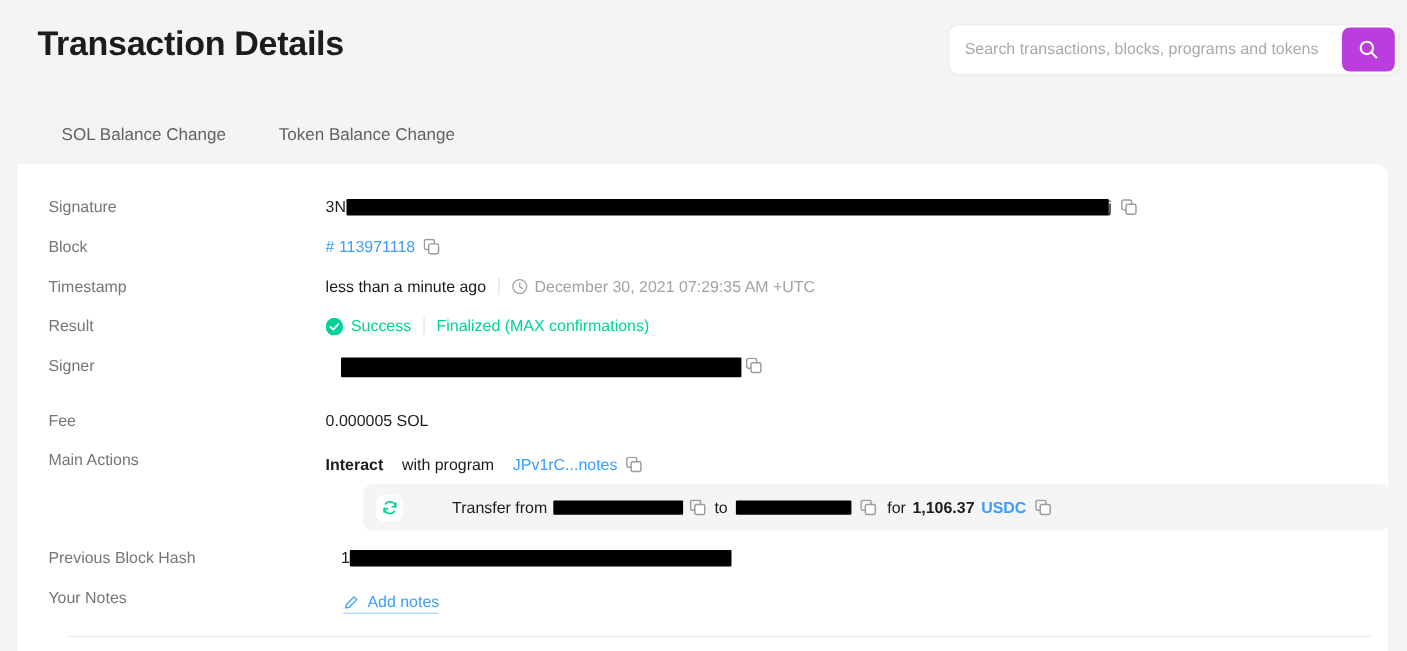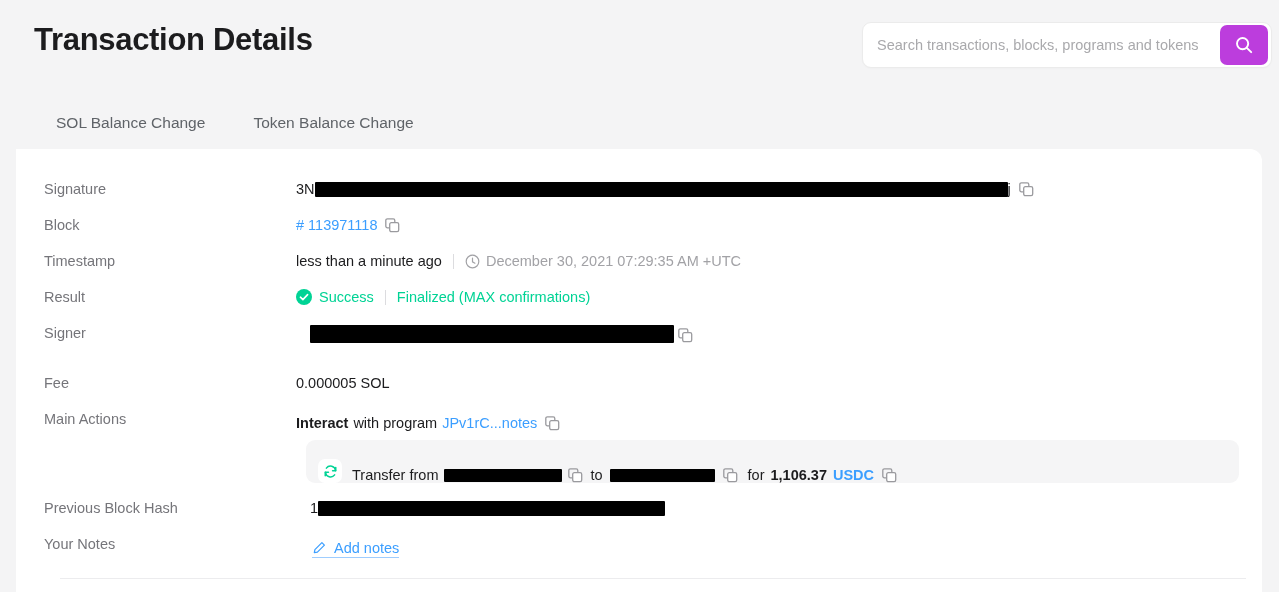--- a/index.html
+++ b/index.html
@@ -81,21 +81,21 @@
     width: 110px; height: 6px; background: #ffffff;
   }
   .label {
     position: absolute; left: 44px;
     font-size: 14.5px; color: #75757a;
     white-space: nowrap;
   }
   .value {
     position: absolute; left: 296px;
     font-size: 14.5px; color: #1c1c1e;
-    display: flex; align-items: flex-end;
+    display: flex; align-items: flex-start;
     white-space: nowrap;
   }
 
   .link { color: #3b9eff; text-decoration: none; cursor: pointer; }
   .link-teal { color: #00d395; cursor: pointer; }
   .dim { color: #a2a2a6; }
   .bold { font-weight: bold; }
 
   .redact {
     display: inline-block;
@@ -114,26 +114,27 @@
   }
 
   .copy-ico { margin-left: 8px; cursor: pointer; display: inline-flex; }
   .copy-ico svg { display: block; }
 
   .clock-ico { margin-right: 6px; display: inline-flex; }
   .check-ico { margin-right: 7px; display: inline-flex; }
 
   
   .transfer-box {
-    position: absolute; left: 306px; top: 440px;
+    position: absolute; left: 330px; top: 440px;
     width: 933px; height: 43px;
     background: #f5f5f6;
     border-radius: 9px;
-    display: flex; align-items: flex-end;
+    display: flex; align-items: center;
     padding-left: 12px;
+    gap: 35px;
   }
   .swap-ico {
     width: 24px; height: 24px; background: #ffffff;
     border-radius: 7px;
     display: flex; align-items: center; justify-content: center;
     margin-right: 10px;
     flex: none;
   }
   .transfer-text {
     font-size: 14.5px; color: #1c1c1e;
@@ -249,21 +250,21 @@
       </svg>
     </span>
   </div>
 
   <div class="label" style="top:375px">Fee</div>
   <div class="value" style="top:375px">0.000005 SOL</div>
 
   <div class="label" style="top:411px">Main Actions</div>
   <div class="value" style="top:415px">
     <span class="bold">Interact</span>
-    <span style="margin:0 5px">with program</span>
+    <span style="margin:0 17px">with program</span>
     <a class="link">JPv1rC...notes</a>
     <span class="copy-ico">
       <svg width="15" height="15" viewBox="0 0 15 15" fill="none">
         <rect x="0.8" y="0.8" width="9" height="9" rx="1.6" stroke="#9a9a9e" stroke-width="1.3"></rect>
         <rect x="4.7" y="4.7" width="9" height="9" rx="1.6" fill="#ffffff" stroke="#9a9a9e" stroke-width="1.3"></rect>
       </svg>
     </span>
   </div>
 
   <div class="transfer-box">

